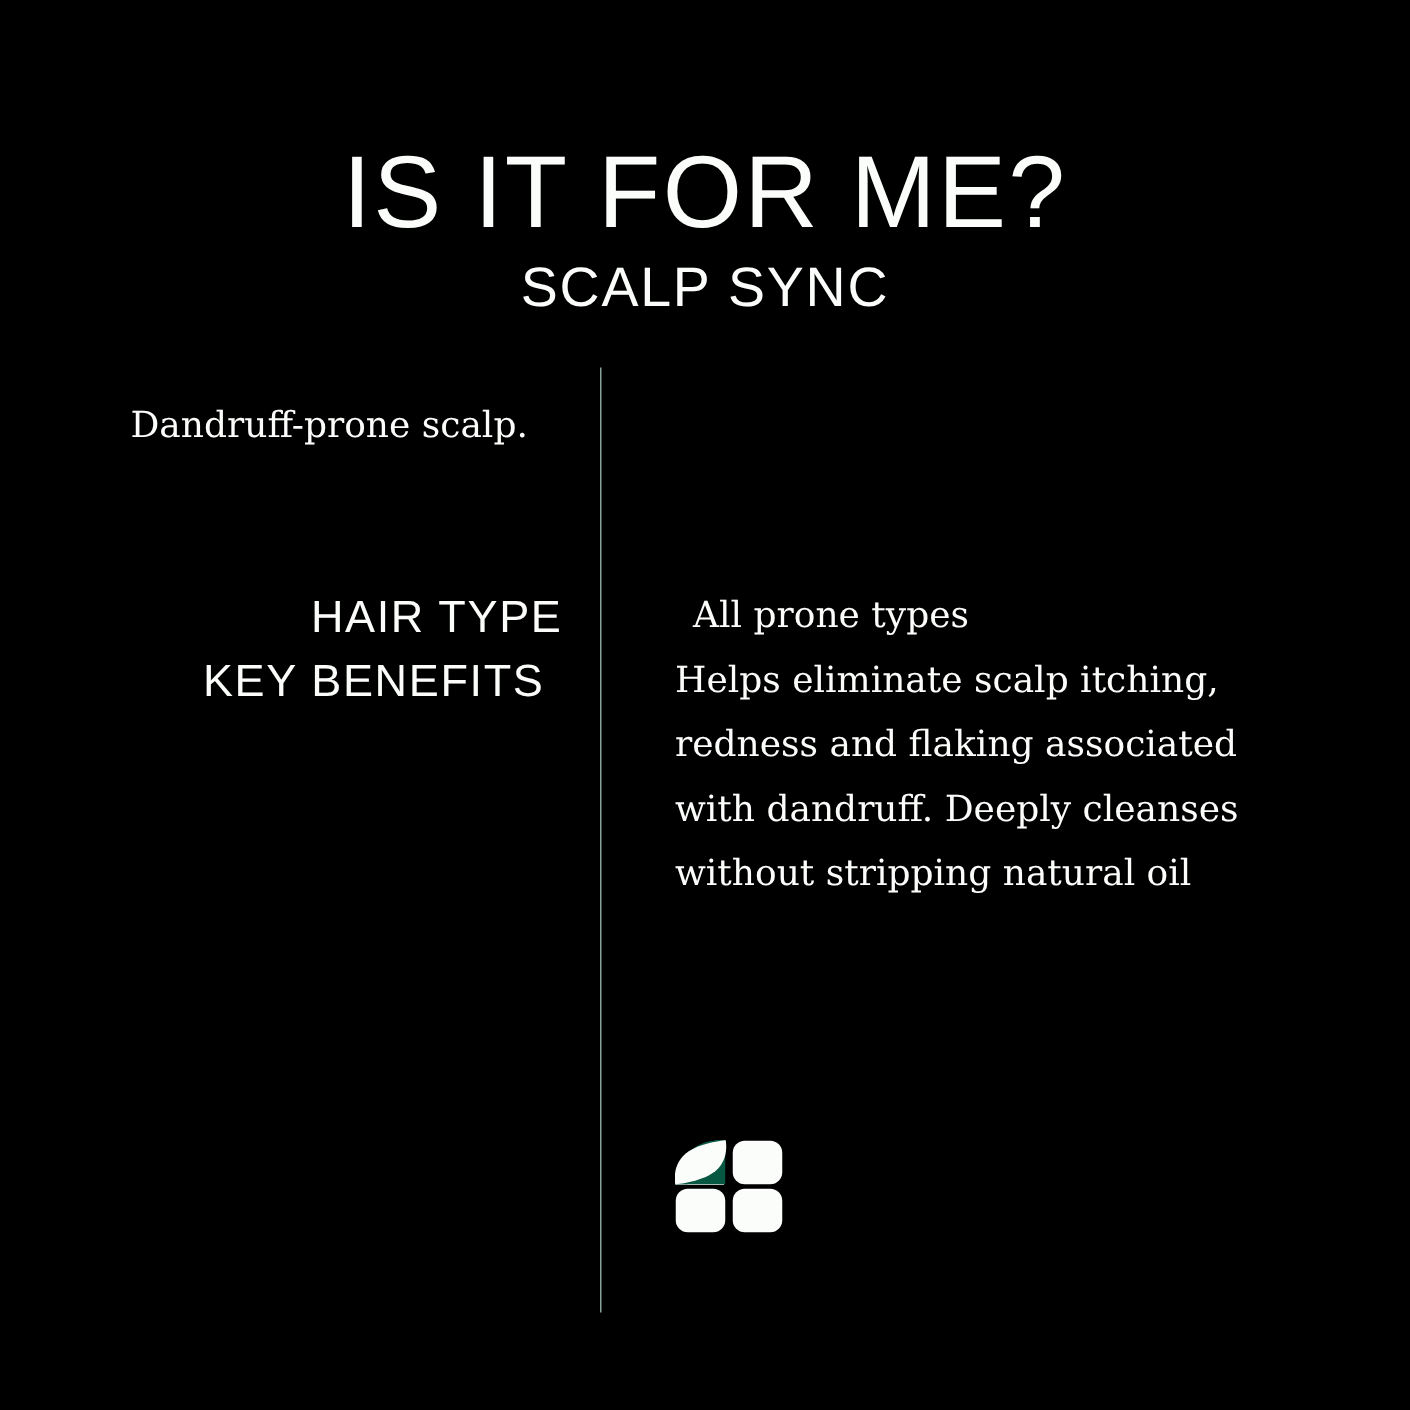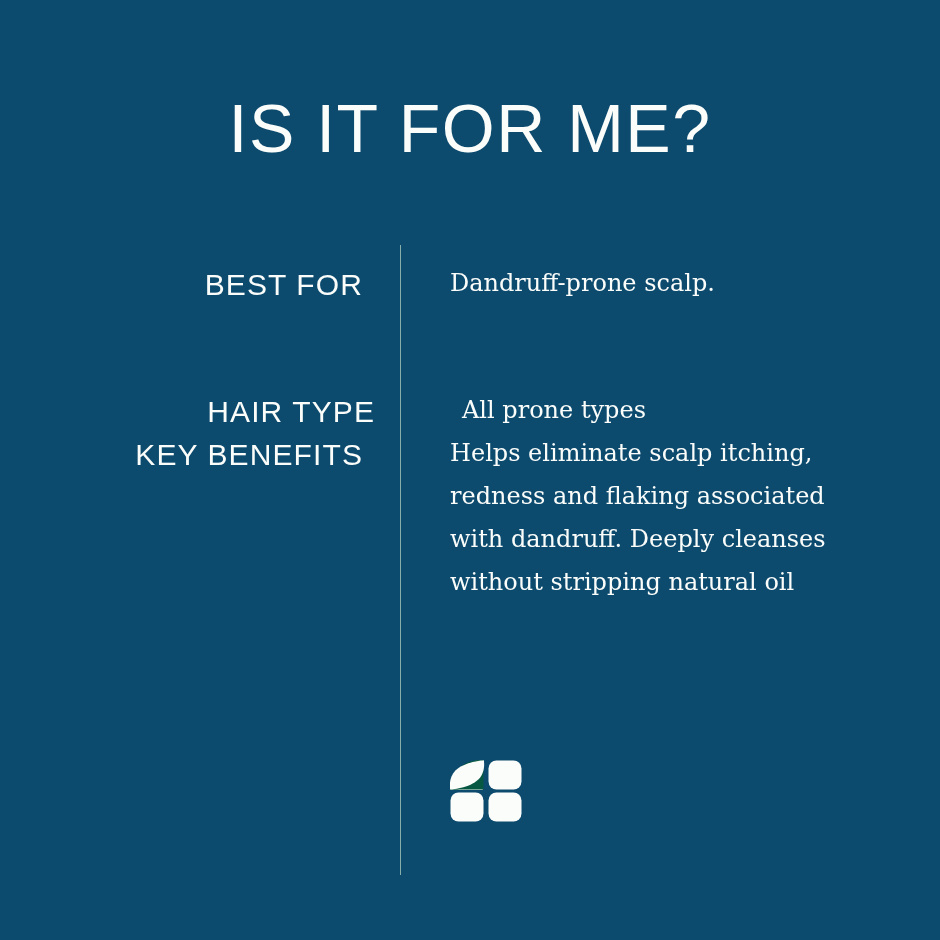--- a/index.html
+++ b/index.html
@@ -112,32 +112,32 @@
     left: 450px;
     top: 760px;
     width: 72px;
     height: 62px;
   }
   .logo svg { display: block; }
 </style>
 </head>
 <body style="background: rgb(7, 88, 67);">
 
-<div class="card" style="background: #0c4a6e;">
+<div class="card" style="background: #000000;">
 
   <div class="header">
     <h1 class="title">IS IT FOR ME?</h1>
+    <h2 class="subtitle">SCALP SYNC</h2>
   </div>
 
   <div class="divider" style="background: rgb(159, 192, 180);"></div>
 
   <div class="spec-list">
 
     <div class="spec-row row-0">
-      <div class="spec-label">BEST FOR</div>
       <div class="spec-value">Dandruff-prone scalp.</div>
     </div>
 
     <div class="spec-row row-1">
       <div class="spec-label">HAIR TYPE</div>
       <div class="spec-value">All prone types</div>
     </div>
 
     <div class="spec-row row-2">
       <div class="spec-label">KEY BENEFITS</div>

